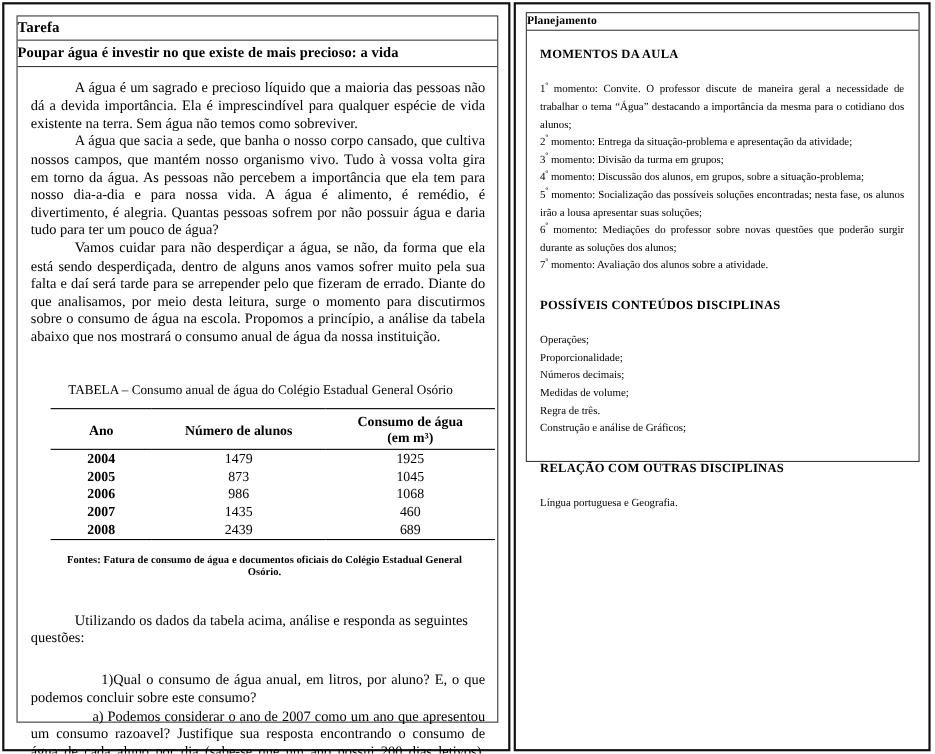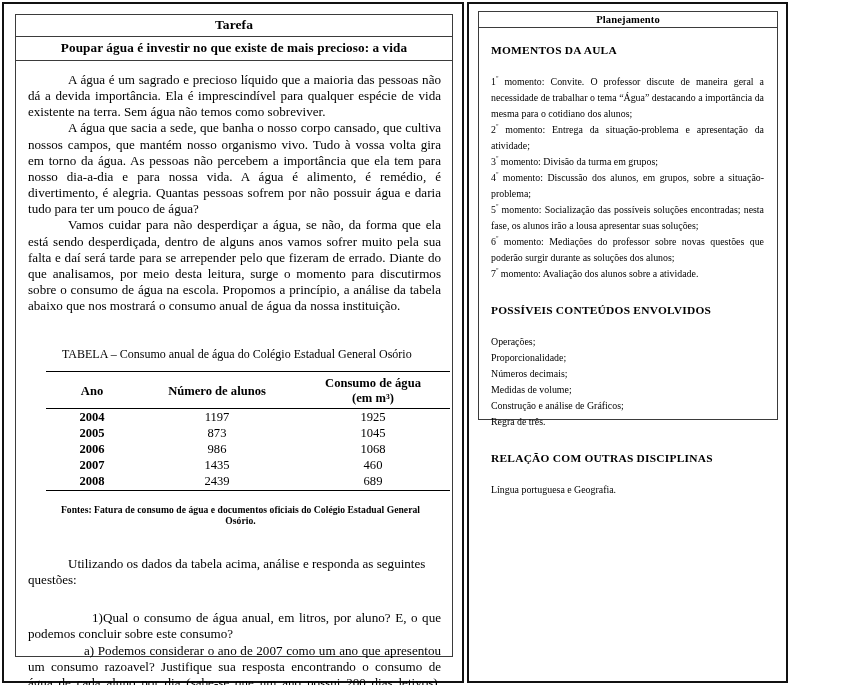--- a/index.html
+++ b/index.html
@@ -31,42 +31,41 @@
     background: #ffffff;
     position: relative;
   }
   .outer-frame.left {
     width: 462px;
     height: 681px;
     margin: 2px 0 0 2px;
     padding: 10px 9px 9px 11px;
   }
   .outer-frame.right {
-    width: 321px;
+    width: 379px;
     height: 681px;
     margin: 2px 2px 0 3px;
     padding: 7px 8px 9px 9px;
   }
 
   
   .content-box {
     box-sizing: border-box;
     border: 1px solid #3b3b3b;
     background: #ffffff;
   }
 
   
   .left .content-box {
     width: 100%;
     height: 643px;
   }
   .hdr-row {
     box-sizing: border-box;
     border-bottom: 1px solid #3b3b3b;
-    text-align: center;
     font-weight: bold;
     letter-spacing: .1px;
   }
   .hdr-row.title {
     font-size: 13.5px;
     padding: 2px 0 3px;
   }
   .hdr-row.subtitle {
     font-size: 13.2px;
     padding: 3px 0 4px;
@@ -223,21 +222,21 @@
                 <th class="c-alunos">Número de alunos</th>
                 <th class="c-agua">
                   <span>Consumo de água</span><br>
                   <span>(em m³)</span>
                 </th>
               </tr>
             </thead>
             <tbody>
               <tr>
                 <td class="year">2004</td>
-                <td>1197</td>
+                <td>1479</td>
                 <td>1925</td>
               </tr>
               <tr>
                 <td class="year">2005</td>
                 <td>873</td>
                 <td>1045</td>
               </tr>
               <tr>
                 <td class="year">2006</td>
                 <td>986</td>
@@ -299,28 +298,28 @@
         <p class="moment-line">
           <span>5</span><sup class="ord">º</sup><span> momento: Socialização das possíveis soluções encontradas; nesta fase, os alunos irão a lousa apresentar suas soluções;</span>
         </p>
         <p class="moment-line">
           <span>6</span><sup class="ord">º</sup><span> momento: Mediações do professor sobre novas questões que poderão surgir durante as soluções dos alunos;</span>
         </p>
         <p class="moment-line">
           <span>7</span><sup class="ord">º</sup><span> momento: Avaliação dos alunos sobre a atividade.</span>
         </p>
 
-        <div class="sec-heading spaced-top">POSSÍVEIS CONTEÚDOS ENVOLVIDOS</div>
+        <div class="sec-heading spaced-top">POSSÍVEIS CONTEÚDOS DISCIPLINAS</div>
 
         <p class="content-line">Operações;</p>
         <p class="content-line">Proporcionalidade;</p>
         <p class="content-line">Números decimais;</p>
         <p class="content-line">Medidas de volume;</p>
+        <p class="content-line">Regra de três.</p>
         <p class="content-line">Construção e análise de Gráficos;</p>
-        <p class="content-line">Regra de três.</p>
 
         <div class="sec-heading spaced-top">RELAÇÃO COM OUTRAS DISCIPLINAS</div>
 
         <p class="plain-line">Língua portuguesa e Geografia.</p>
 
       </div>
     </div>
   </div>
 
 </div>

